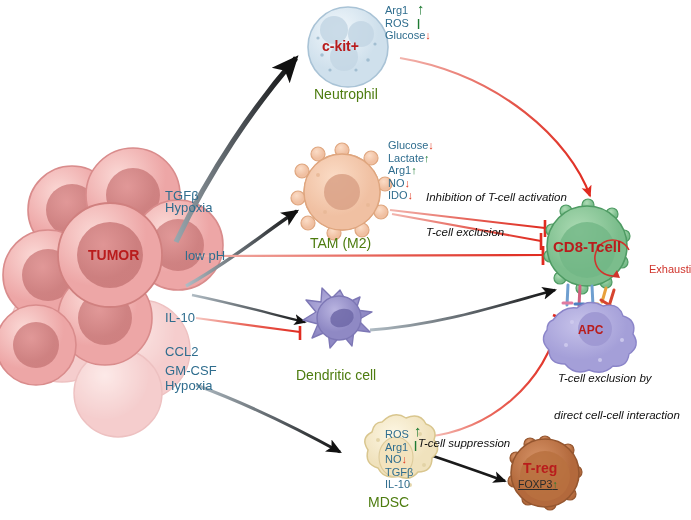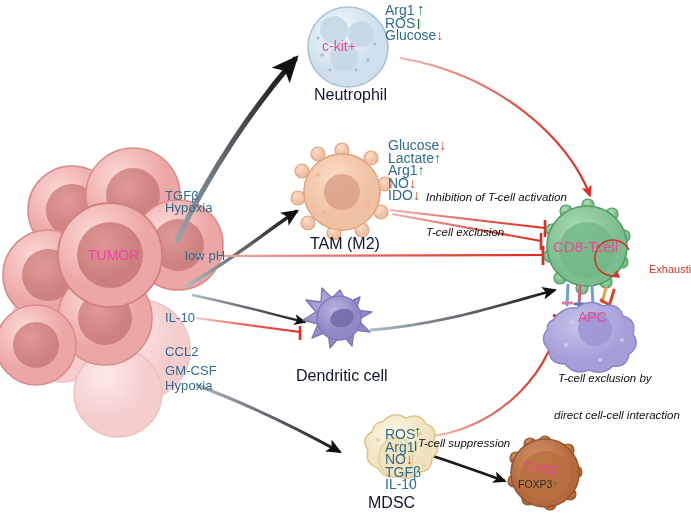--- a/index.html
+++ b/index.html
@@ -1,26 +1,26 @@
 <!DOCTYPE html>
 <html><head>
 <meta charset="utf-8">
 <style>
   html,body{margin:0;padding:0;background:#ffffff;}
   body{width:691px;height:520px;font-family:"Liberation Sans",sans-serif;overflow:hidden;}
   #stage{position:relative;width:691px;height:520px;background:#fff;}
   svg#canvas{position:absolute;left:0;top:0;width:691px;height:520px;}
   .lbl{position:absolute;white-space:nowrap;}
   .cytokine{color:#2f6d8e;font-size:13px;letter-spacing:.1px;}
-  .marker{color:#2f6d8e;font-size:14px;line-height:12.6px;}
-  .cellname{color:#0f172a;font-size:16px;}
-  .incell{font-weight:normal;color:#ec4899;font-size:14px;}
+  .marker{color:#2f6d8e;font-size:11px;line-height:12.6px;}
+  .cellname{color:#4d7c0f;font-size:14px;}
+  .incell{font-weight:bold;color:#b91c1c;font-size:14px;}
   .annot{color:#111;font-size:11.5px;font-style:italic;}
   .exh{color:#d0342c;font-size:11px;}
-  .foxp3{color:#2b2b2b;font-size:10.5px;}
+  .foxp3{color:#2b2b2b;font-size:10.5px;text-decoration:underline;}
   .up{color:#1e7a32;}
   .down{color:#e03a22;}
 </style>
 </head>
 <body>
 
 <div id="stage">
 
   <svg id="canvas" viewBox="0 0 691 520">
     <defs>
@@ -313,21 +313,21 @@
     <span>Arg1</span><br>
     <span>NO</span><span class="down">↓</span><br>
     <span>TGFβ</span><br>
     <span>IL-10</span>
   </div>
   <div class="lbl up" style="left:414px;top:424px;font-size:15px;font-weight:bold;line-height:13px;">
     <span>↑</span><br><span style="font-size:11px;">|</span>
   </div>
 
   <div class="lbl incell" style="left:553px;top:238px;font-size:15px;">CD8-Tcell</div>
-  <div class="lbl incell" style="left:578px;top:309px;font-size:14px;">APC</div>
+  <div class="lbl incell" style="left:578px;top:323px;font-size:12px;">APC</div>
   <div class="lbl incell" style="left:523px;top:460px;font-size:14px;">T-reg</div>
   <div class="lbl foxp3" style="left:518px;top:478px;">
     <span>FOXP3</span><span class="up" style="font-weight:bold;">↑</span>
   </div>
 
   <div class="lbl annot" style="left:426px;top:191px;">Inhibition of T-cell activation</div>
   <div class="lbl annot" style="left:426px;top:226px;">T-cell exclusion</div>
   <div class="lbl annot" style="left:418px;top:437px;">T-cell suppression</div>
   <div class="lbl exh" style="left:637px;top:263px;padding-left:12px;">Exhaustion</div>
   <div class="lbl annot" style="left:558px;top:372px;">T-cell exclusion by</div>

